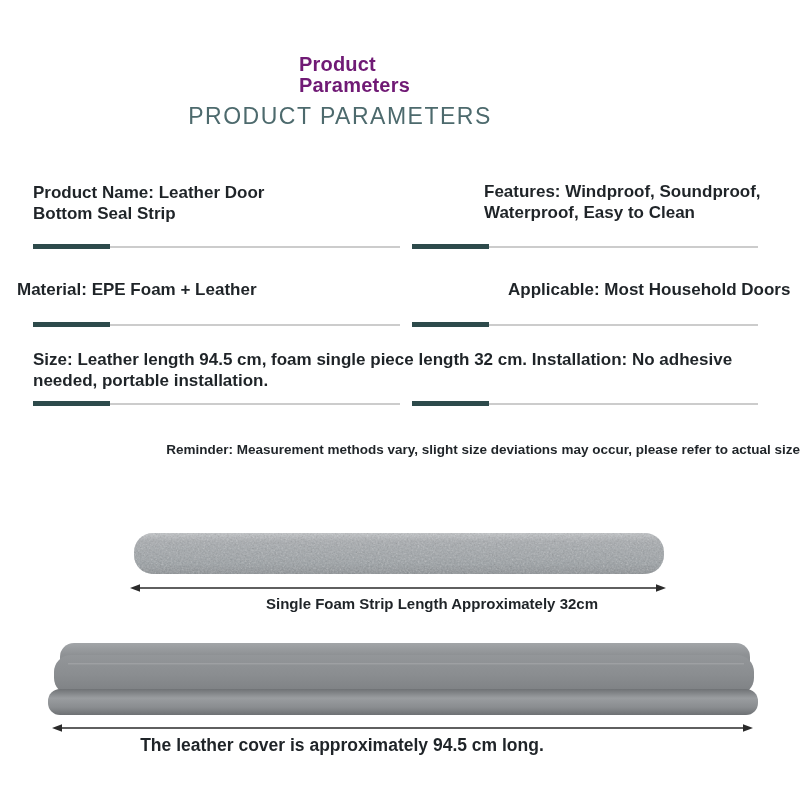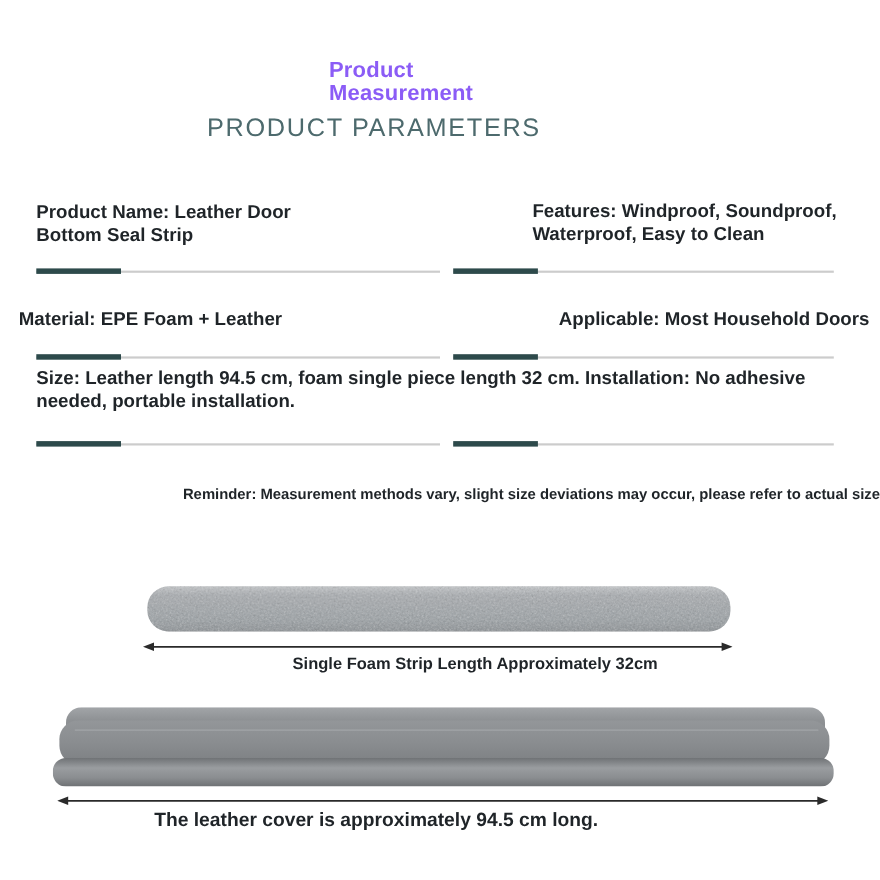--- a/index.html
+++ b/index.html
@@ -10,38 +10,38 @@
     font-family:"Liberation Sans", sans-serif;
     color:#212529;
     overflow:hidden;
   }
   .abs { position:absolute; }
 
   
   .title {
     left:299px; top:54px;
     font-size:20px; line-height:21px; font-weight:bold;
-    color:#8b5cf6; letter-spacing:0.2px;
+    color:#701a75; letter-spacing:0.2px;
   }
   .subtitle {
     left:0; top:103px; width:680px;
     text-align:center;
     font-size:23px; font-weight:400;
     color:#4d6a6d; letter-spacing:1.5px;
   }
 
   
   .spec {
     font-size:17px; line-height:21px; font-weight:bold; color:#1f2428;
   }
   .r1l { left:33px;  top:182px; width:285px; }
   .r1r { left:484px; top:181px; width:292px; }
   .r2l { left:17px;  top:279px; width:360px; }
   .r2r { left:508px; top:279px; width:312px; }
-  .size-row { left:33px; top:333px; width:732px; }
+  .size-row { left:33px; top:349px; width:732px; }
   .reminder {
     left:0; top:442px; width:800px; text-align:right;
     font-size:13.5px; font-weight:bold; color:#1f2428;
   }
 
   
   .divider { height:5px; }
   .divider .thin {
     position:absolute; left:0; right:0; top:2px; height:2px;
     background:#cccccc;
@@ -71,21 +71,21 @@
   .leather-svg { left:48px;  top:643px; }
   .arrow2-svg  { left:52px;  top:722px; }
 </style>
 </head>
 <body>
 
 <div class="page">
 
   <div class="abs title">
     <div>Product</div>
-    <div>Measurement</div>
+    <div>Parameters</div>
   </div>
   <div class="abs subtitle">PRODUCT PARAMETERS</div>
 
   <div class="abs spec r1l">Product Name: Leather Door Bottom Seal Strip</div>
   <div class="abs spec r1r">Features: Windproof, Soundproof, Waterproof, Easy to Clean</div>
 
   <div class="abs divider d1l">
       <span class="thin"></span>
       <span class="thick"></span>
     </div>

